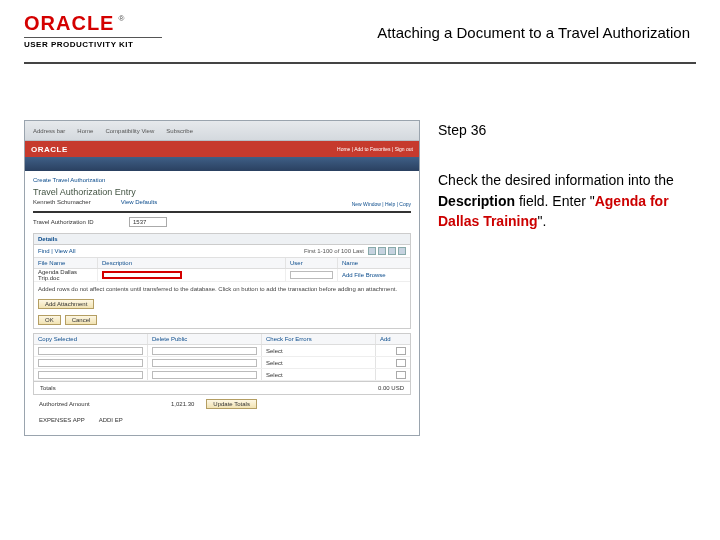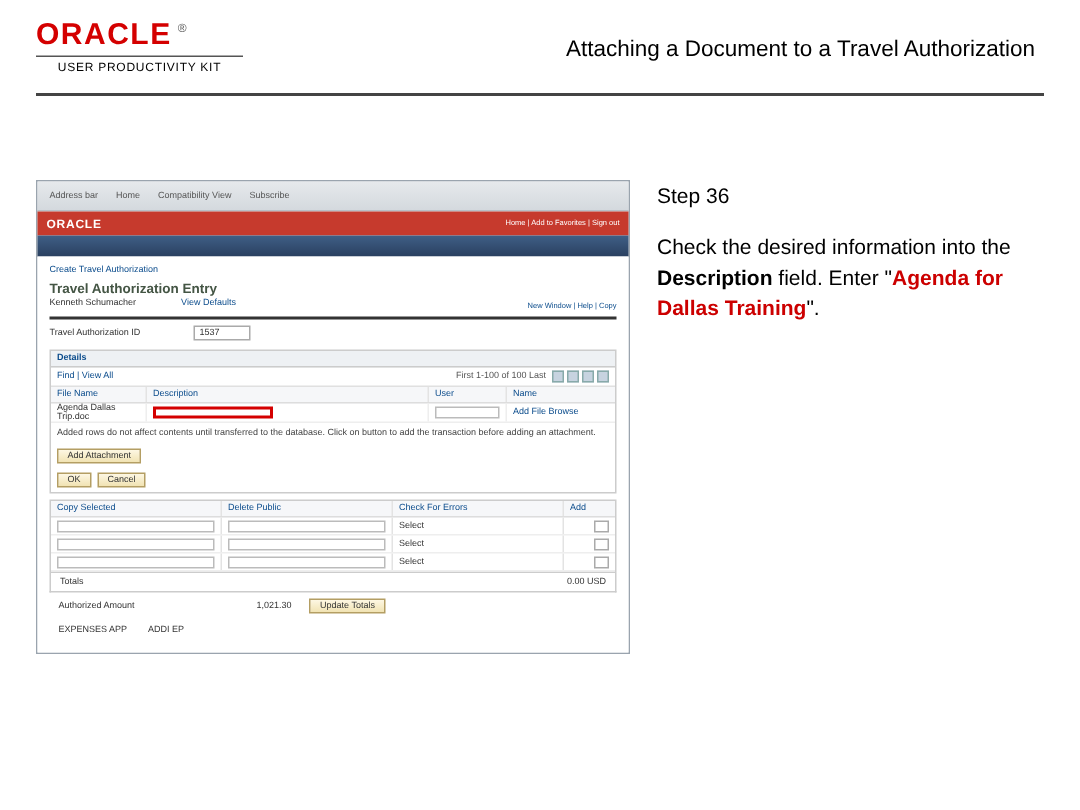--- a/index.html
+++ b/index.html
@@ -6,45 +6,45 @@
   html, body { width: 720px; height: 540px; font-family: Arial, Helvetica, sans-serif; background: #fff; }
   .page { width: 720px; height: 540px; position: relative; }
 
   
   .hdr { position: relative; height: 60px; }
   .logo-wrap { position: absolute; left: 24px; top: 12px; }
   .logo-row { display: flex; align-items: center; gap: 4px; }
   .logo-text { color: #d40000; font-weight: 800; font-size: 20px; letter-spacing: 1px; font-family: "Arial Black", Arial, sans-serif; }
   .logo-tm { color: #555; font-size: 8px; align-self: flex-start; margin-top: 2px; }
   .logo-rule { height: 1px; background: #555; width: 138px; margin-top: 2px; }
-  .logo-sub { font-size: 8px; font-weight: 400; letter-spacing: 0.5px; color: #000; margin-top: 2px; text-align: center; }
+  .logo-sub { font-size: 8px; font-weight: 700; letter-spacing: 0.5px; color: #000; margin-top: 2px; }
   .page-title { position: absolute; top: 24px; right: 30px; font-size: 15px; color: #000; text-align: center; }
 
   .hr { position: absolute; left: 24px; right: 24px; top: 62px; height: 2px; background: #444; }
 
   
   .cols { position: absolute; top: 120px; left: 24px; right: 24px; bottom: 20px; display: flex; gap: 18px; }
   .left { flex: 0 0 396px; }
   .right { flex: 1 1 auto; font-size: 14px; line-height: 1.45; color: #000; }
 
-  .step { margin-bottom: 14px; }
+  .step { margin-bottom: 30px; }
   .bold { font-weight: 700; }
   .quote-red { color: #c00; font-weight: 700; }
 
   
   .shot { width: 396px; border: 1px solid #9aa4ae; background: #f4f5f6; position: relative; }
   .browser-chrome { height: 20px; background: linear-gradient(#e6e9ec, #d4d9de); border-bottom: 1px solid #b7bfc6; display: flex; align-items: center; gap: 12px; padding: 0 8px; }
   .browser-chrome span { font-size: 6px; color: #555; }
   .oracle-bar { height: 16px; background: #c63a2d; display: flex; align-items: center; justify-content: space-between; padding: 0 6px; }
   .oracle-bar .o-logo { color: #fff; font-size: 8px; font-weight: 800; letter-spacing: 0.5px; }
   .oracle-bar .o-links { color: #fff; font-size: 5px; }
   .blue-band { height: 14px; background: linear-gradient(#3f5f86, #2a4060); }
   .shot-body { background: #fff; padding: 6px 8px 8px; font-size: 6px; color: #333; }
   .crumb { color: #0b4c8c; margin-bottom: 4px; }
-  .h1 { font-weight: 700; font-size: 9px; color: #454; margin-bottom: 2px; }
+  .h1 { font-weight: 400; font-size: 9px; color: #454; margin-bottom: 2px; }
   .row-kv { display: flex; gap: 30px; margin: 2px 0 6px; }
   .row-kv span { color: #333; }
   .dark-line { height: 2px; background: #333; margin: 4px 0; }
   .field-row { display: flex; align-items: center; gap: 6px; margin: 4px 0; }
   .field-row .lbl { width: 90px; }
   .inp { border: 1px solid #aaa; height: 10px; display: inline-flex; align-items: center; padding: 0 3px; background: #fff; }
 
   .panel { border: 1px solid #ccc; margin-top: 6px; }
   .panel-hd { background: #eef1f4; border-bottom: 1px solid #ccc; padding: 2px 4px; color: #0b4c8c; font-weight: bold; }
   .toolbar { display: flex; align-items: center; justify-content: space-between; padding: 2px 4px; border-bottom: 1px solid #e0e0e0; }

